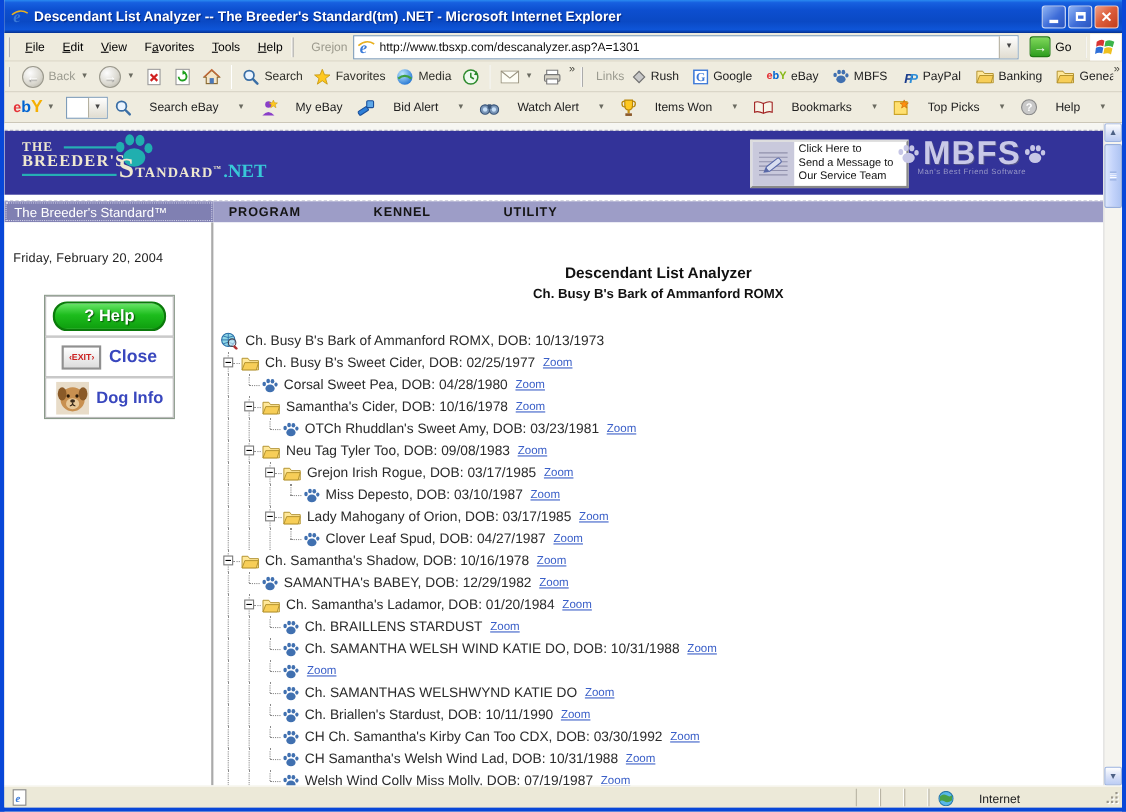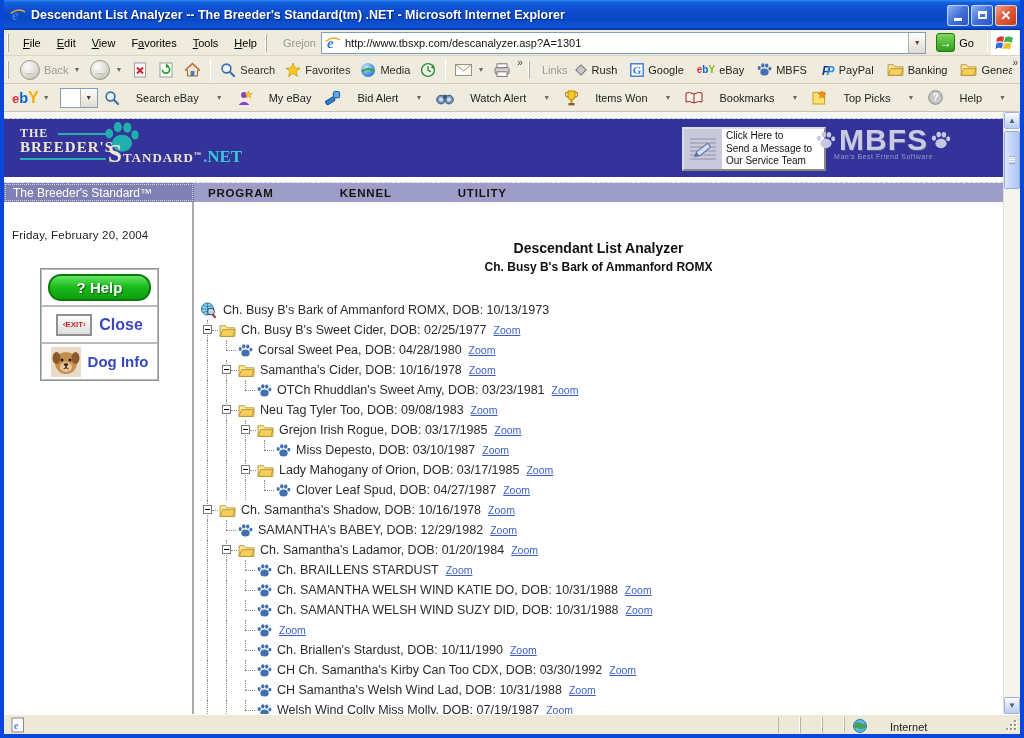--- a/index.html
+++ b/index.html
@@ -819,36 +819,36 @@
                 <span class="conn stub"></span>
                 <span class="ico">
                   <svg width="15" height="15" viewBox="0 0 15 14">
                     <ellipse cx="7.5" cy="9.6" rx="4.2" ry="3.5" fill="#4070B0"></ellipse>
                     <ellipse cx="2.2" cy="5.6" rx="1.6" ry="2" fill="#4070B0"></ellipse>
                     <ellipse cx="5.8" cy="2.9" rx="1.7" ry="2.1" fill="#4070B0"></ellipse>
                     <ellipse cx="9.7" cy="3.1" rx="1.7" ry="2.1" fill="#4070B0"></ellipse>
                     <ellipse cx="12.9" cy="6.1" rx="1.5" ry="1.9" fill="#4070B0"></ellipse>
                   </svg>
                 </span>
-                <span class="tree-label">Ch. SAMANTHA WELSH WIND SUZY DID, DOB: 10/31/1988</span>
-                <a class="zoom-link">Zoom</a>
-              </div>
-              <div class="tree-row">
-                <span class="guide"></span>
-                <span class="guide"></span>
-                <span class="conn stub"></span>
-                <span class="ico">
-                  <svg width="15" height="15" viewBox="0 0 15 14">
-                    <ellipse cx="7.5" cy="9.6" rx="4.2" ry="3.5" fill="#4070B0"></ellipse>
-                    <ellipse cx="2.2" cy="5.6" rx="1.6" ry="2" fill="#4070B0"></ellipse>
-                    <ellipse cx="5.8" cy="2.9" rx="1.7" ry="2.1" fill="#4070B0"></ellipse>
-                    <ellipse cx="9.7" cy="3.1" rx="1.7" ry="2.1" fill="#4070B0"></ellipse>
-                    <ellipse cx="12.9" cy="6.1" rx="1.5" ry="1.9" fill="#4070B0"></ellipse>
-                  </svg>
-                </span>
+                <a class="zoom-link">Zoom</a>
+              </div>
+              <div class="tree-row">
+                <span class="guide"></span>
+                <span class="guide"></span>
+                <span class="conn stub"></span>
+                <span class="ico">
+                  <svg width="15" height="15" viewBox="0 0 15 14">
+                    <ellipse cx="7.5" cy="9.6" rx="4.2" ry="3.5" fill="#4070B0"></ellipse>
+                    <ellipse cx="2.2" cy="5.6" rx="1.6" ry="2" fill="#4070B0"></ellipse>
+                    <ellipse cx="5.8" cy="2.9" rx="1.7" ry="2.1" fill="#4070B0"></ellipse>
+                    <ellipse cx="9.7" cy="3.1" rx="1.7" ry="2.1" fill="#4070B0"></ellipse>
+                    <ellipse cx="12.9" cy="6.1" rx="1.5" ry="1.9" fill="#4070B0"></ellipse>
+                  </svg>
+                </span>
+                <span class="tree-label">Ch. SAMANTHAS WELSHWYND KATIE DO</span>
                 <a class="zoom-link">Zoom</a>
               </div>
               <div class="tree-row">
                 <span class="guide"></span>
                 <span class="guide"></span>
                 <span class="conn stub"></span>
                 <span class="ico">
                   <svg width="15" height="15" viewBox="0 0 15 14">
                     <ellipse cx="7.5" cy="9.6" rx="4.2" ry="3.5" fill="#4070B0"></ellipse>
                     <ellipse cx="2.2" cy="5.6" rx="1.6" ry="2" fill="#4070B0"></ellipse>

